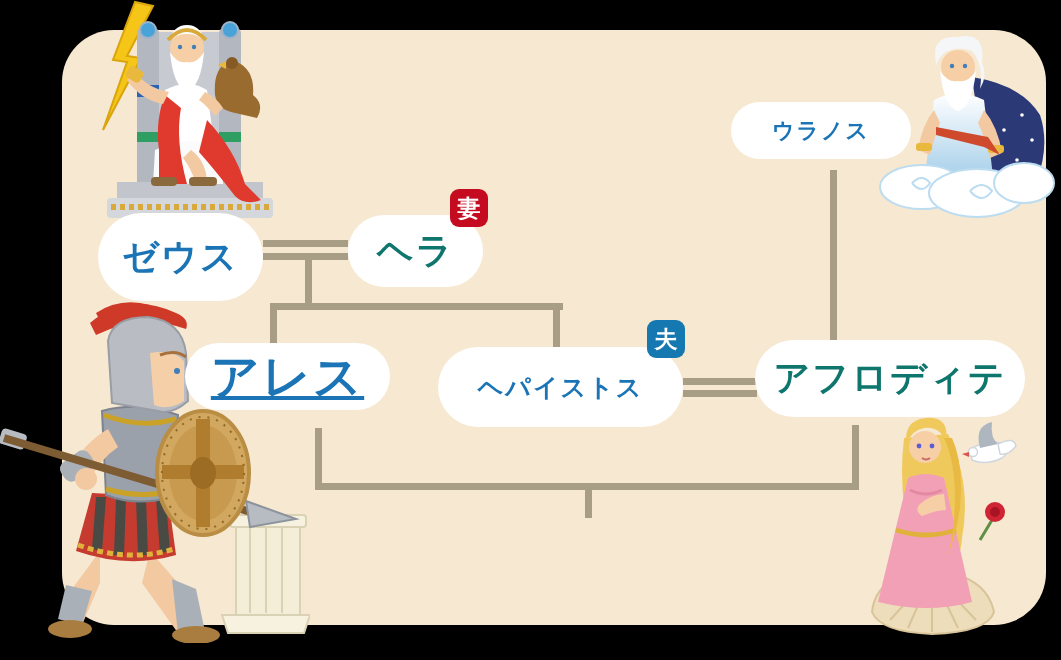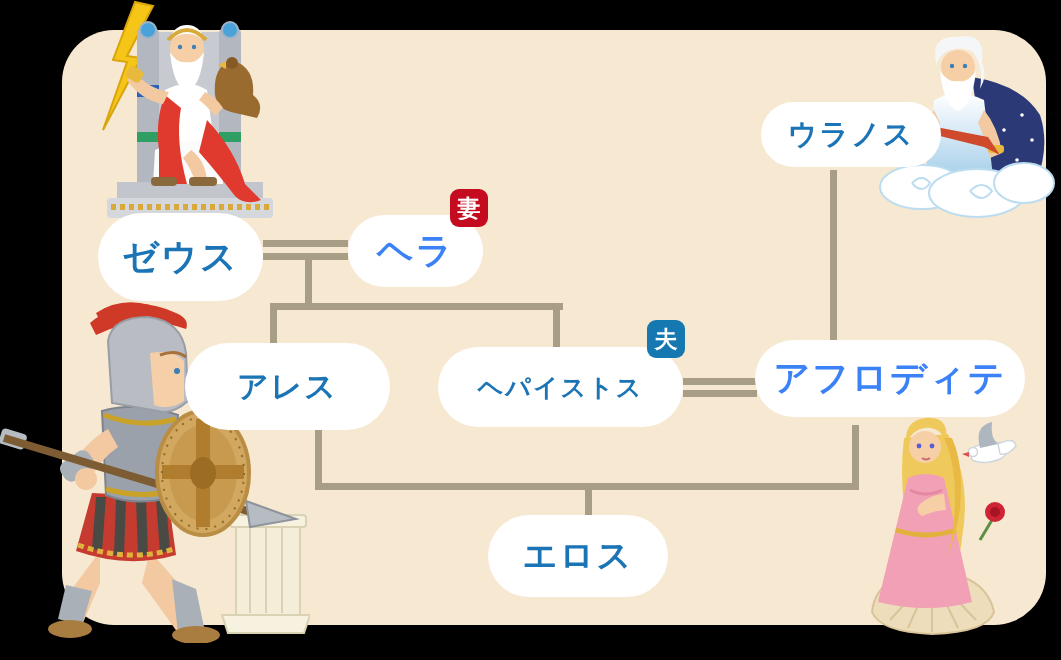--- a/index.html
+++ b/index.html
@@ -14,25 +14,25 @@
   }
   
   .ln{position:absolute;background:#a89d85;}
   
   .pill{
     position:absolute;background:#ffffff;border-radius:999px;
     display:flex;align-items:center;justify-content:center;
     font-weight:800;letter-spacing:2px;white-space:nowrap;
   }
   .male{color:#1b74b6;}
-  .female{color:#3b82f6;}
+  .female{color:#0f766e;}
   .pill-zeus      {left:98px;  top:213px; width:165px; height:88px; font-size:36px;}
   .pill-hera      {left:348px; top:215px; width:135px; height:72px; font-size:36px;}
-  .pill-uranus    {left:761px; top:102px; width:180px; height:65px; font-size:29px;}
-  .pill-ares      {left:185px; top:343px; width:205px; height:87px; font-size:31px;}
+  .pill-uranus    {left:731px; top:102px; width:180px; height:57px; font-size:22px;}
+  .pill-ares      {left:185px; top:343px; width:205px; height:67px; font-size:48px;text-decoration:underline;}
   .pill-hephaestus{left:438px; top:347px; width:245px; height:80px; font-size:25px;}
   .pill-aphrodite {left:755px; top:340px; width:270px; height:77px; font-size:36px;}
   .pill-eros      {left:488px; top:515px; width:180px; height:82px; font-size:34px;}
   
   .badge{
     position:absolute;width:38px;height:38px;border-radius:9px;
     color:#fff;font-weight:800;font-size:23px;
     display:flex;align-items:center;justify-content:center;
   }
   .badge-wife{left:450px;top:189px;background:#c50b20;}
@@ -234,23 +234,20 @@
   </div>
   <div class="pill pill-ares male">
     <span>アレス</span>
   </div>
   <div class="pill pill-hephaestus male">
     <span>ヘパイストス</span>
   </div>
   <div class="pill pill-aphrodite female">
     <span>アフロディテ</span>
   </div>
-  <div class="pill pill-eros male">
-    <span>エロス</span>
-  </div>
 
   <div class="badge badge-wife">
     <span>妻</span>
   </div>
   <div class="badge badge-husband">
     <span>夫</span>
   </div>
 
 </div>
 

